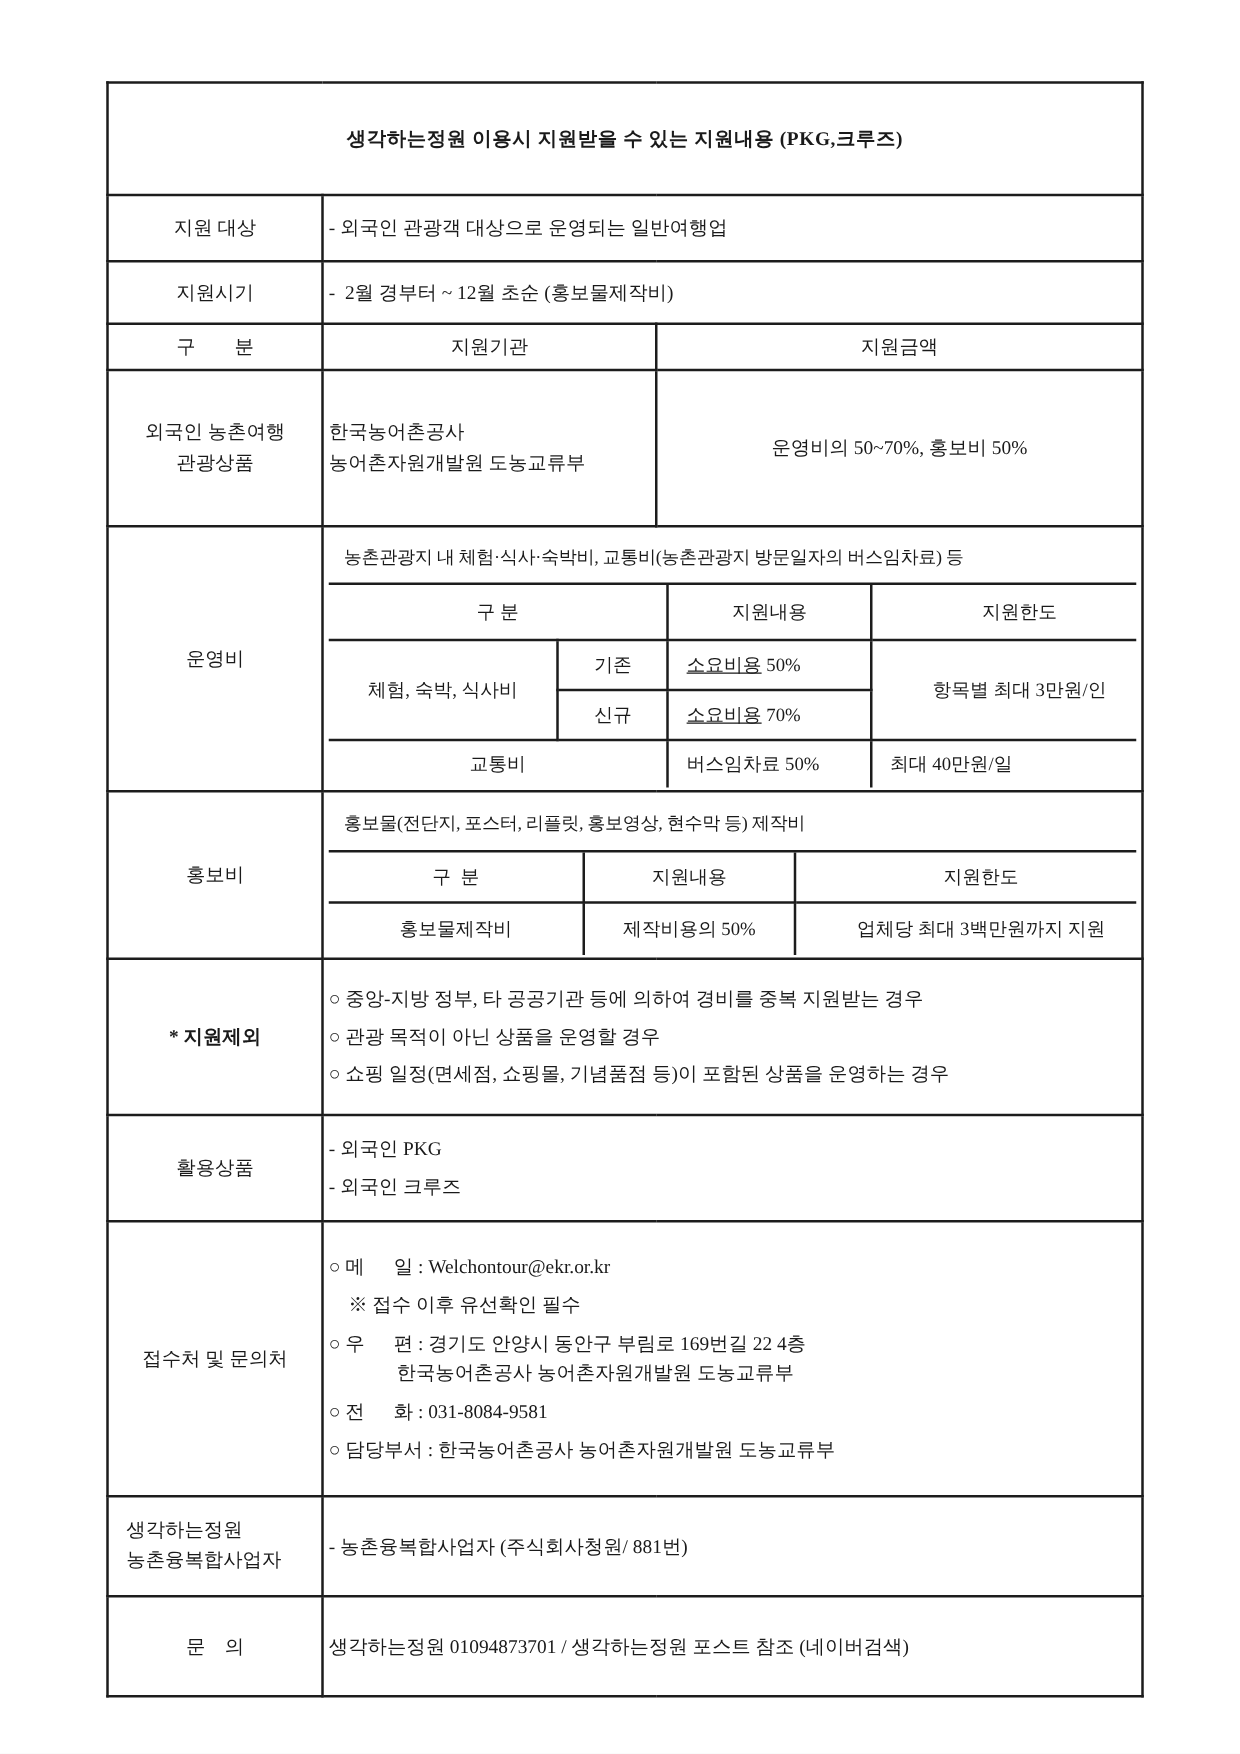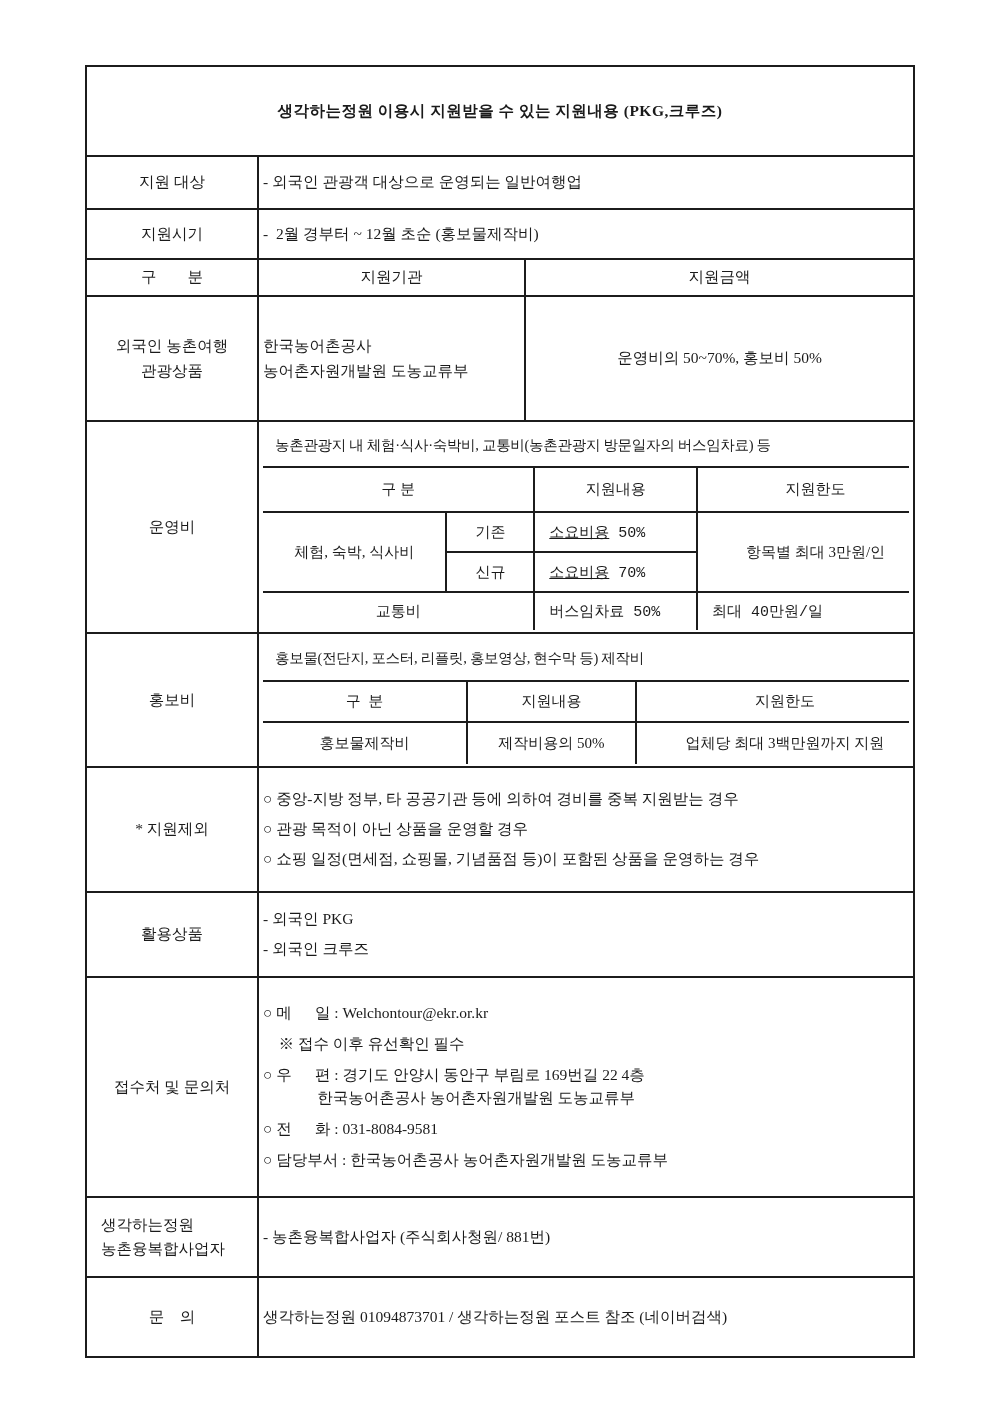--- a/index.html
+++ b/index.html
@@ -30,21 +30,21 @@
   }
   .title-cell{
     text-align:center;
     font-weight:bold;
     font-size:21px;
     letter-spacing:0.5px;
   }
   td.label{
     text-align:center;
   }
-  td.label.bold{font-weight:normal;}
+  td.label.bold{font-weight:bold;}
   td.label.leftlab{text-align:left;padding-left:14px;margin-left:24px;}
   td.val{
     text-align:left;
     padding-left:14px;
   }
   td.center{text-align:center;}
   .pre{white-space:pre;}
   .preline{white-space:pre-line;line-height:1.55;}
   
   td.nopad{padding:0;}
@@ -66,21 +66,21 @@
     vertical-align:middle;
     font-size:15px;
     padding:2px 4px;
     overflow:hidden;
   }
   table.sub tr:first-child td{border-top:none;}
   table.sub td.first{border-left:none;}
   table.sub td.last{border-right:none;padding-left:28px;}
   table.sub tr.lastrow td{border-bottom:none;}
   table.sub td.center{text-align:center;}
-  table.sub td.left{text-align:left;padding-left:14px;font-family:Liberation Mono, monospace;}
+  table.sub td.left{text-align:left;padding-left:14px;}
   .ul{text-decoration:underline;}
   
   .blist div{margin:9px 0;}
   .contact div{margin:10px 0;}
   .items2 div{margin:9px 0;}
 </style>
 </head>
 <body>
 
 <div class="page">

